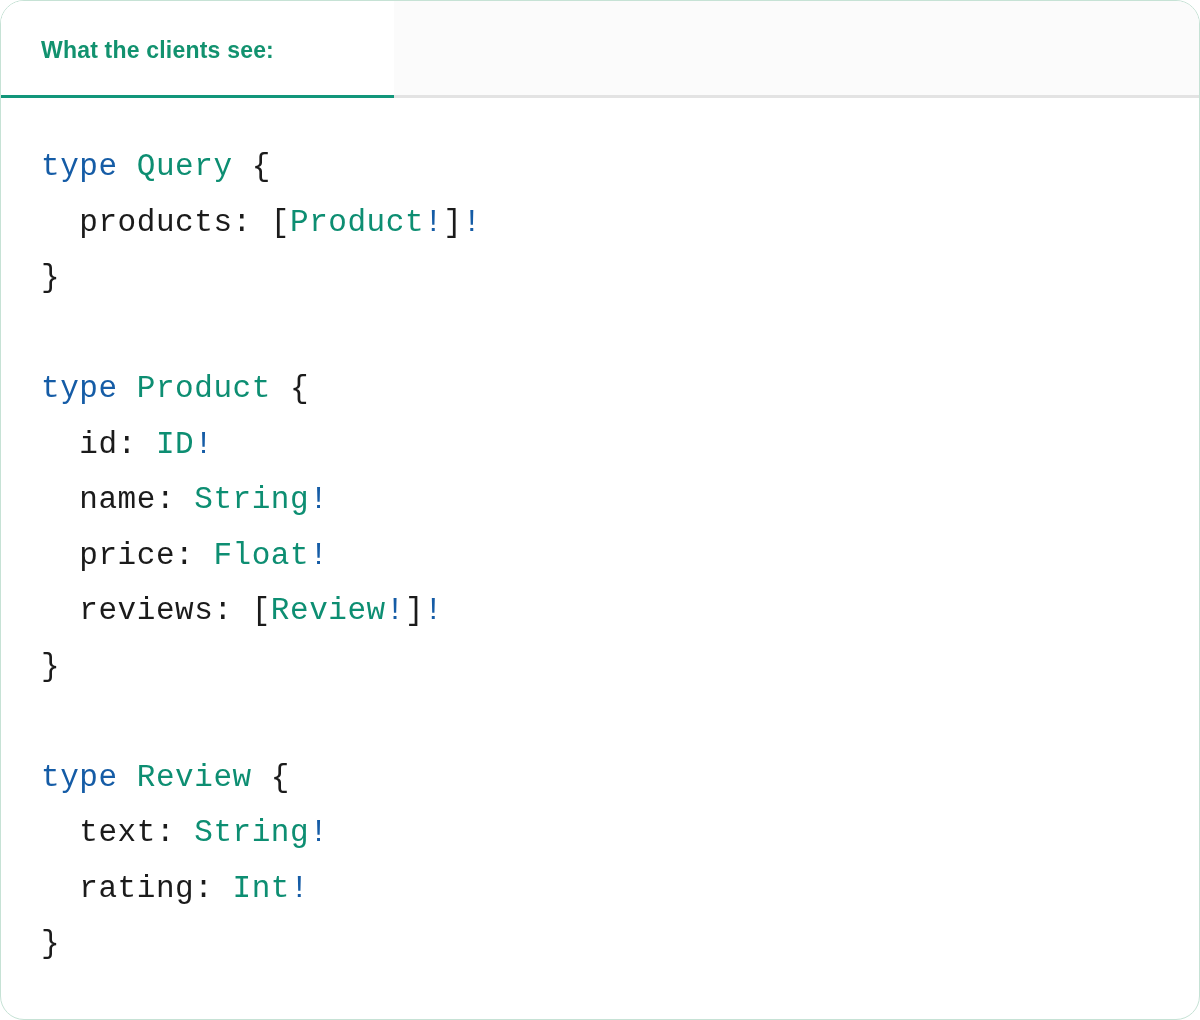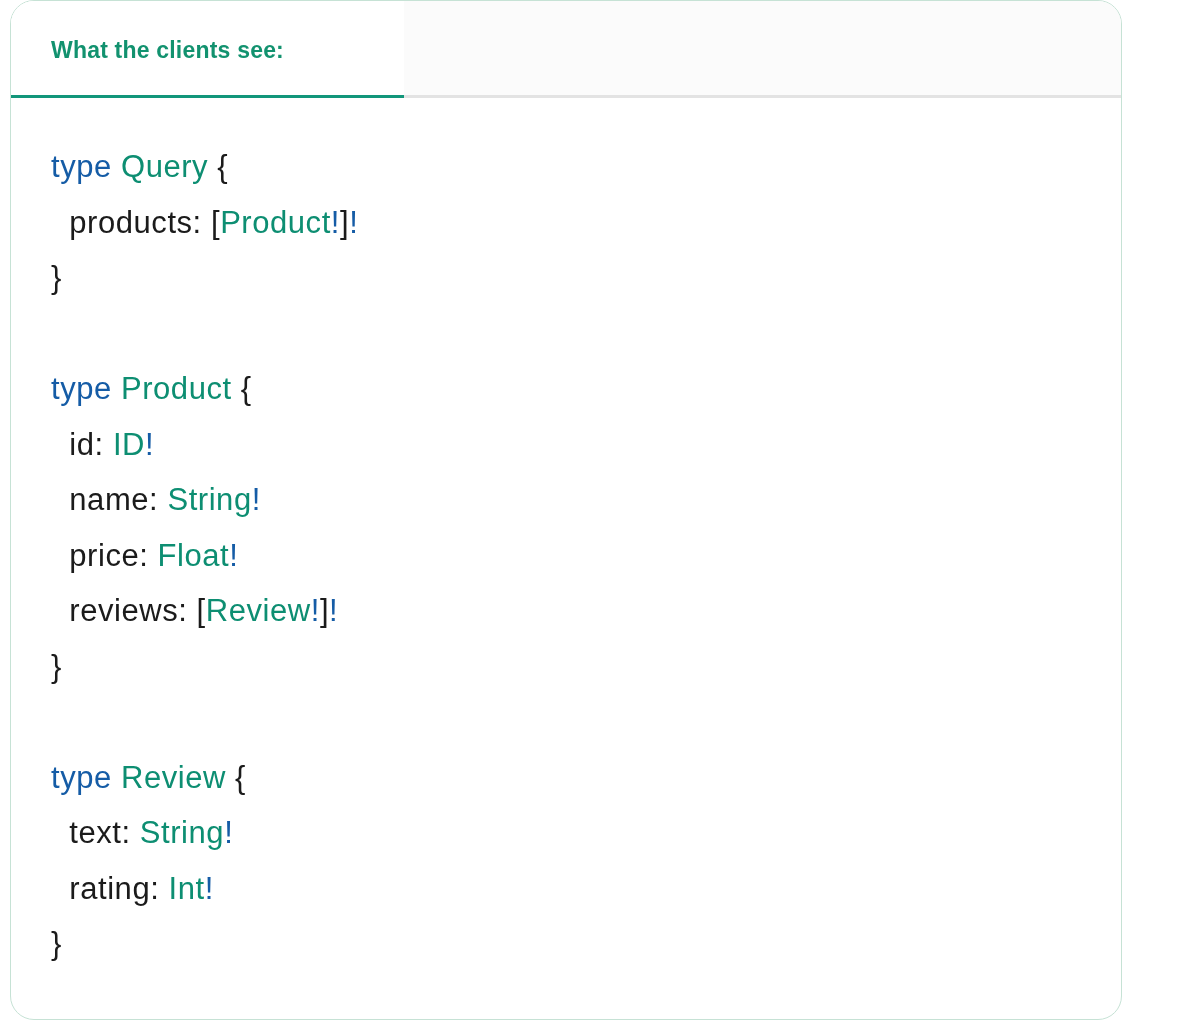--- a/index.html
+++ b/index.html
@@ -14,27 +14,26 @@
     --card-border:#C6E2D5;
   }
   html,body{margin:0;padding:0;background:#fff;}
   body{
     width:1200px;height:1020px;
     font-family:"Liberation Sans", sans-serif;
     overflow:hidden;
   }
   .card{
     box-sizing:border-box;
-    width:1112px;height:1020px;
+    width:1200px;height:1020px;
     background:var(--card-bg);
     border:1px solid var(--card-border);
     border-radius:24px;
     overflow:hidden;
     position:relative;
-    margin-left:10px;
   }
   .tabbar{
     position:relative;
     height:97px;
     background:var(--tab-bg);
   }
   .tabbar .gray-line{
     position:absolute;left:0;right:0;bottom:0;height:3px;
     background:var(--underline-gray);
   }
@@ -51,21 +50,21 @@
   }
   .tab-label{
     color:var(--tab-green);
     font-size:23px;
     font-weight:600;
     letter-spacing:0.2px;
     padding-top:2px;
   }
   .code-block{
     padding:41px 30px 0 40px;
-    font-family:Liberation Sans, sans-serif;
+    font-family:Liberation Mono, monospace;
     font-size:31px;
     line-height:55.5px;
     letter-spacing:0.55px;
     white-space:pre;
     color:var(--plain);
   }
   .code-line{min-height:55.5px;}
   .tok-keyword{color:var(--kw-blue);}
   .tok-typename{color:var(--ty-teal);}
   .tok-bang{color:var(--kw-blue);}

